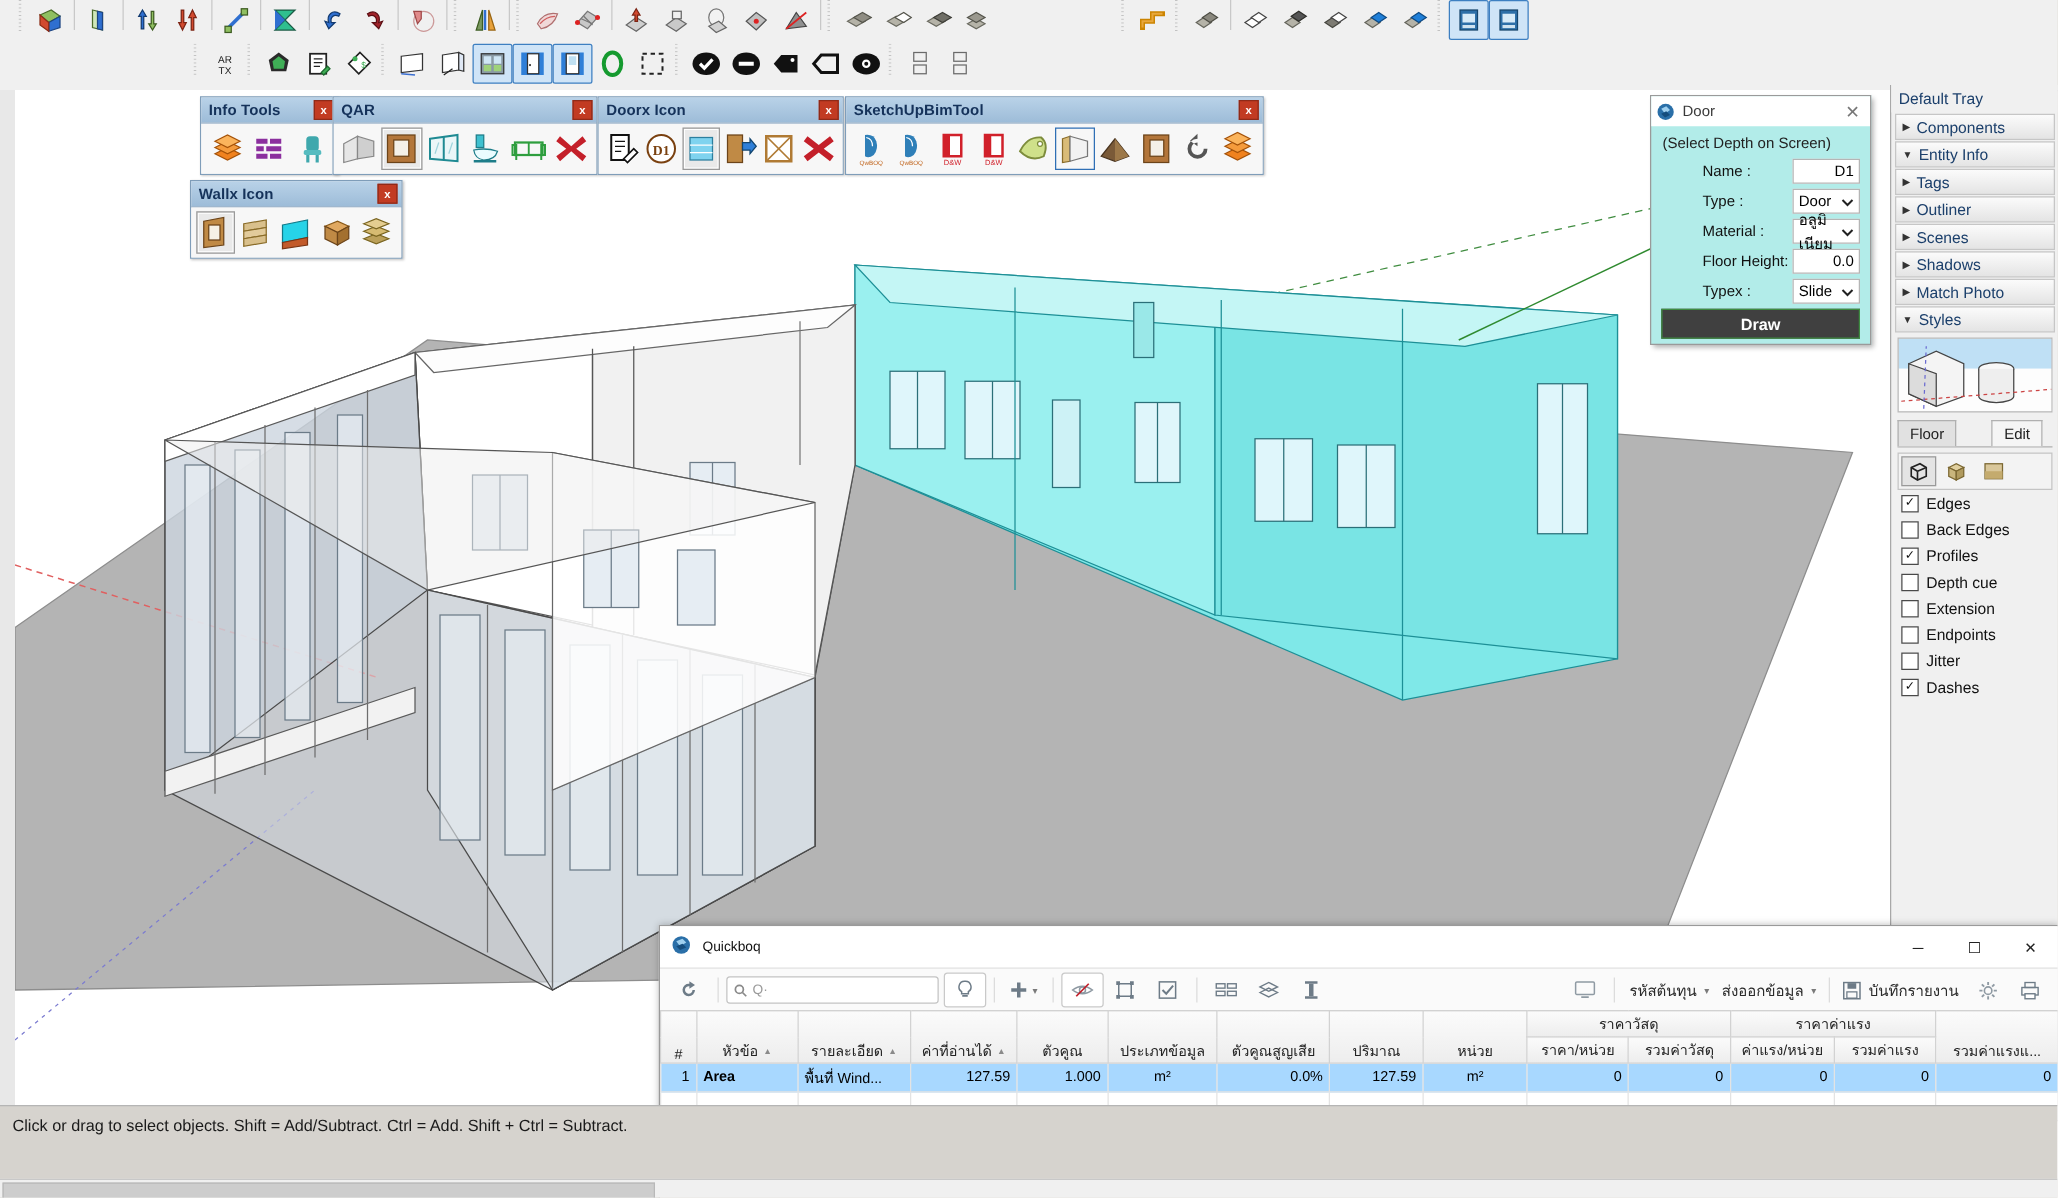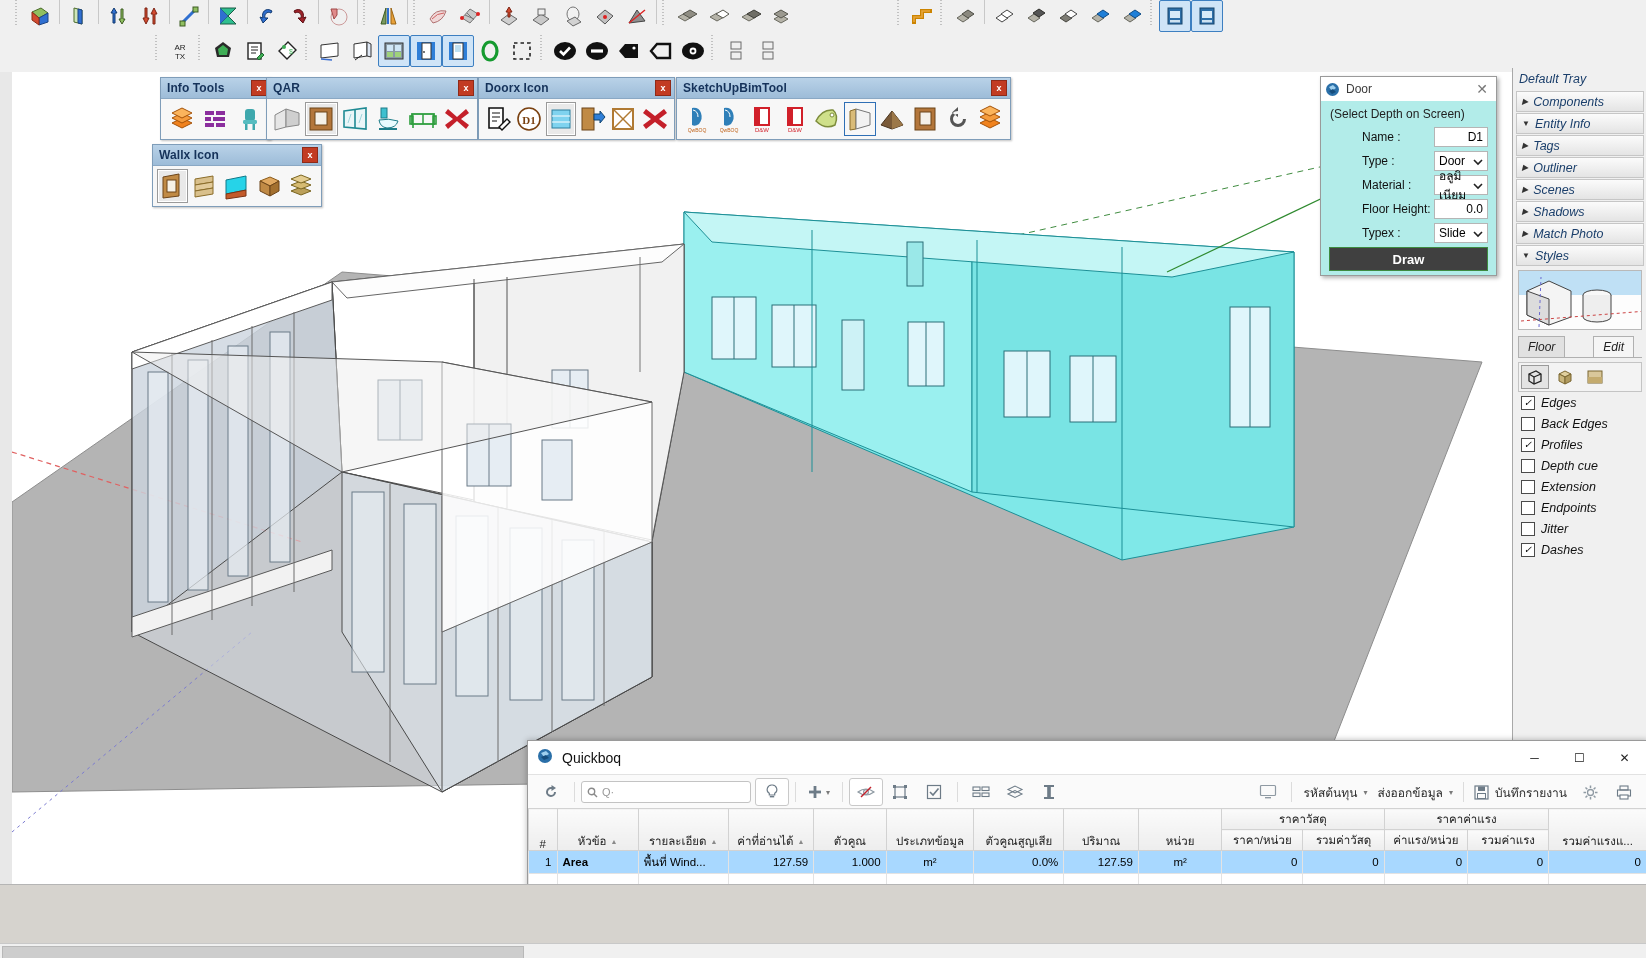--- a/index.html
+++ b/index.html
@@ -56,21 +56,21 @@
   .d-lab{font-size:12px;color:#111;width:72px;}
   .d-in{flex:1;height:18px;background:#fff;border:1px solid #b5b5b5;font-size:12px;
         display:flex;align-items:center;justify-content:flex-end;padding-right:4px;color:#000;}
   .d-sel{flex:1;height:18px;background:#fff;border:1px solid #b5b5b5;font-size:12px;
         display:flex;align-items:center;padding-left:4px;color:#000;position:relative;}
   .d-sel .cv{position:absolute;right:4px;top:3px;}
   .d-draw{margin-top:4px;height:22px;background:#404040;color:#fff;font-size:13px;font-weight:bold;
           display:flex;align-items:center;justify-content:center;border:1px solid #3d8b40;}
 
   
-  #tray{position:absolute;left:1512px;top:68px;width:134px;height:890px;background:#f0f0f0;border-left:1px solid #a8a8a8;font-style:italic;}
+  #tray{position:absolute;left:1512px;top:68px;width:134px;height:890px;background:#f0f0f0;border-left:1px solid #a8a8a8;}
   #tray-title{height:22px;display:flex;align-items:center;padding-left:6px;color:#1b3f6b;font-size:12.5px;background:#f0f0f0;}
   .tray-hdr{height:19px;margin:1px 3px 0 3px;background:linear-gradient(to bottom,#fbfbfb,#e4e4e4);
             border:1px solid #c6c6c6;display:flex;align-items:center;padding-left:5px;color:#1b3f6b;font-size:12.5px;}
   .tri{font-size:8px;margin-right:5px;color:#333;}
   .tray-sub{padding:6px 6px 0 8px;font-weight:bold;font-size:12px;color:#000;}
   .tray-rule{height:1px;background:#cdcdcd;margin:6px 8px 0 8px;}
   #entity-pane{height:135px;background:#f0f0f0;}
   #style-thumb{margin:4px 5px 0 5px;height:58px;border:1px solid #b9b9b9;background:linear-gradient(to bottom,#bfe0f5 0 40%,#ffffff 40% 100%);position:relative;overflow:hidden;}
   .st-tabs{display:flex;margin:6px 5px 0 5px;border-bottom:1px solid #b0b0b0;}
   .st-tab{padding:3px 9px;font-size:12px;color:#222;border:1px solid #b0b0b0;border-bottom:none;background:#e1e1e1;}
@@ -81,21 +81,21 @@
   .cbrow{display:flex;align-items:center;height:21px;padding-left:8px;}
   .cbx{width:12px;height:12px;border:1px solid #4a4a4a;background:#fff;margin-right:6px;
        display:flex;align-items:center;justify-content:center;font-size:10px;color:#111;line-height:1;}
   .cblab{font-size:12.5px;color:#111;}
 
   
   #boq{position:absolute;left:527px;top:740px;width:1119px;height:218px;background:#fff;
        border:1px solid #9a9a9a;box-shadow:0 0 6px rgba(0,0,0,.28);}
   #boq-title{height:33px;display:flex;align-items:center;background:#fff;}
   #boq-title .ic{margin-left:9px;}
-  #boq-title .tx{margin-left:9px;font-size:14px;color:#111;flex:1;}
+  #boq-title .tx{margin-left:9px;font-size:11px;color:#111;flex:1;}
   .wbtn{width:45px;height:33px;display:flex;align-items:center;justify-content:center;color:#222;font-size:12px;}
   #boq-toolbar{height:34px;background:#fafafa;border-top:1px solid #e2e2e2;border-bottom:1px solid #d6d6d6;
                display:flex;align-items:center;padding:0 6px;}
   .qb{height:26px;min-width:26px;display:flex;align-items:center;justify-content:center;
       border:1px solid transparent;border-radius:3px;padding:0 3px;color:#6d7b87;}
   .qb.framed{border:1px solid #c9c9c9;background:#fff;}
   .qsep{width:1px;height:20px;background:#dcdcdc;margin:0 6px;}
   #qsearch{width:158px;height:20px;border:1px solid #c3c3c3;border-radius:3px;background:#fff;
            display:flex;align-items:center;padding:0 5px;}
   #qsearch .ph{font-size:11px;color:#9a9a9a;margin-left:4px;}
@@ -1206,16 +1206,17 @@
             <td></td>
           <td></td>
             <td></td>
         </tr>
       </tbody>
     </table>
   </div>
 </div>
 
 <div id="statusbar">
+  <div id="status-text">Click or drag to select objects. Shift = Add/Subtract. Ctrl = Add. Shift + Ctrl = Subtract.</div>
   <div id="hscroll">
     <div class="thumb"></div>
   </div>
 </div>
 
 </body></html>

